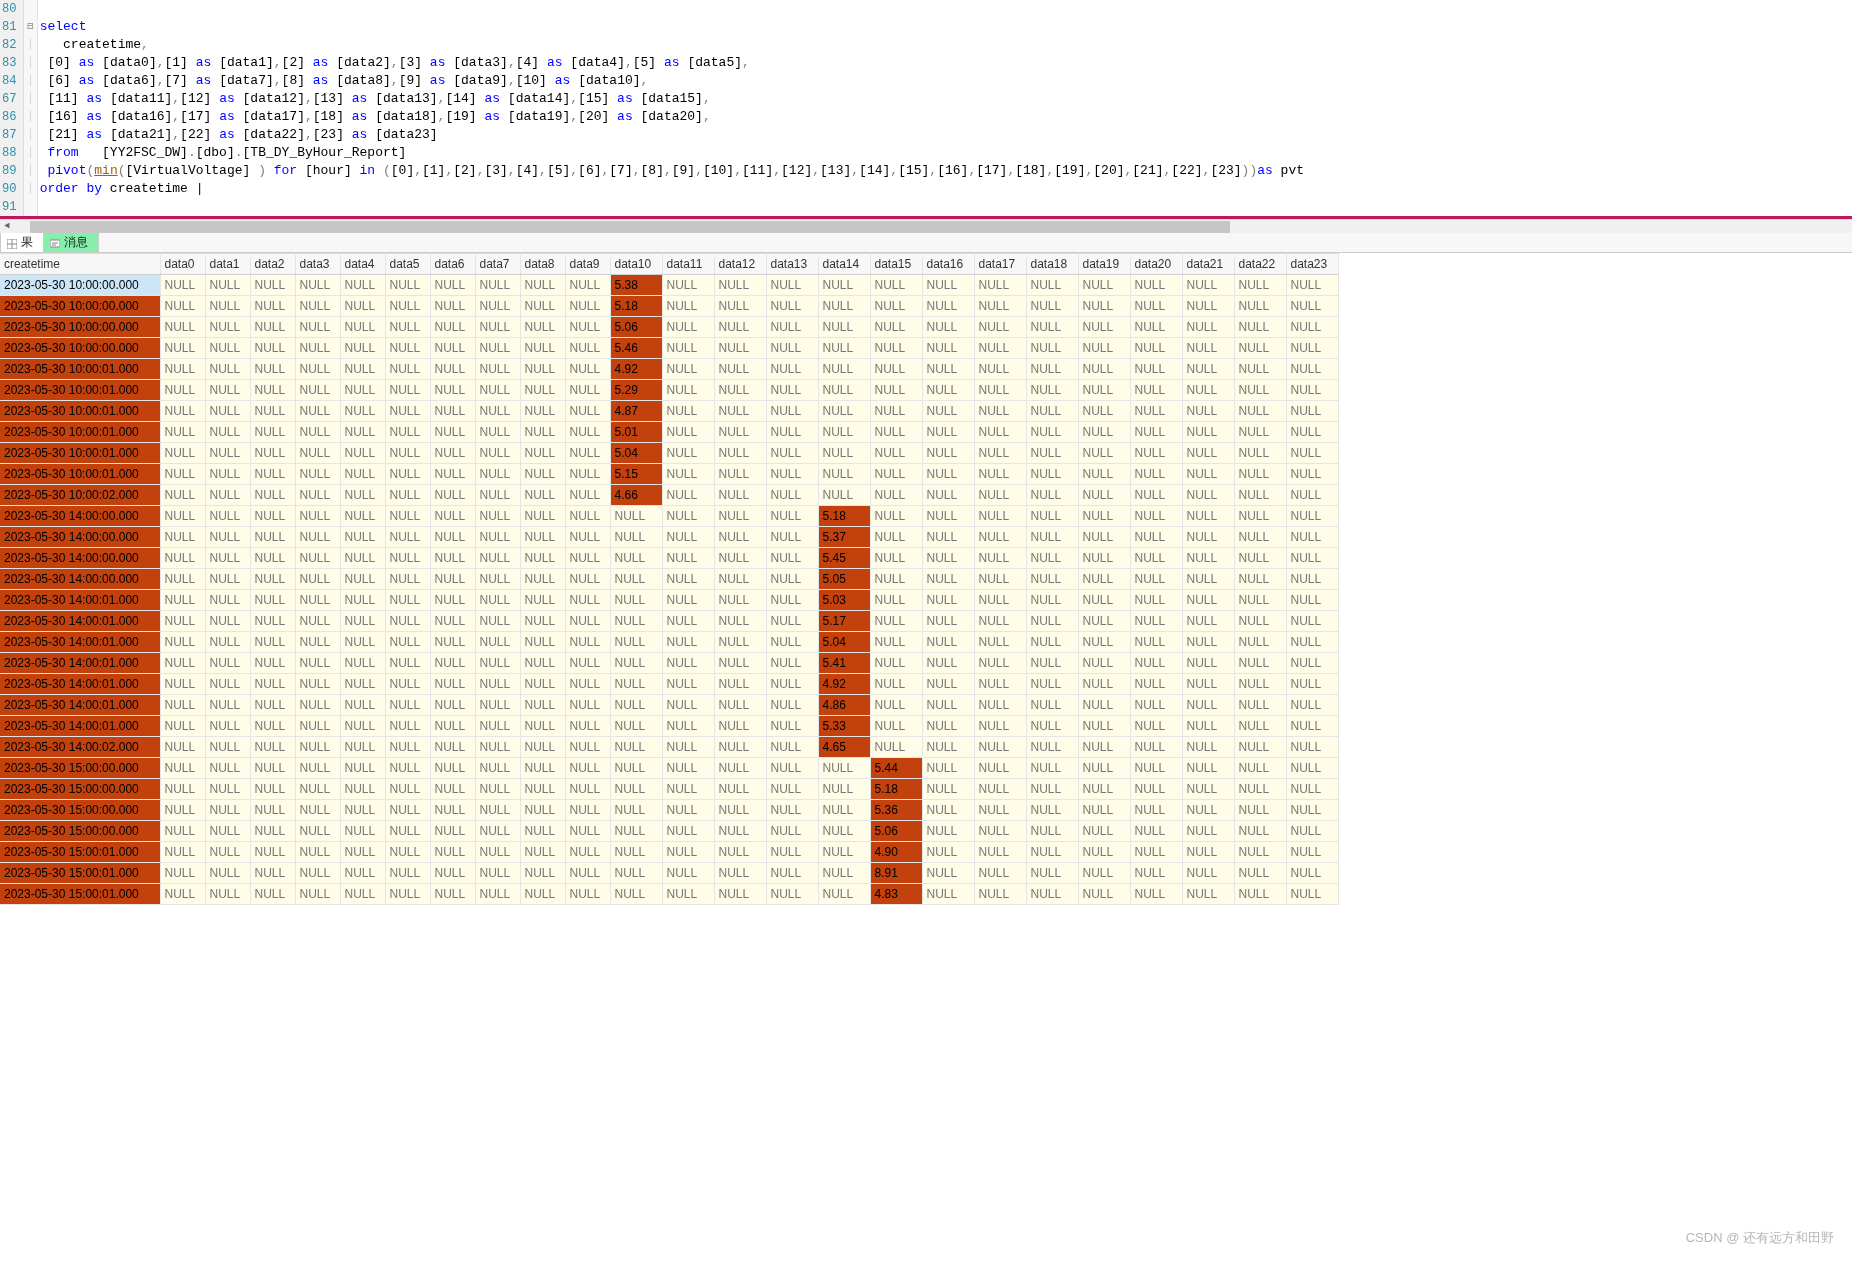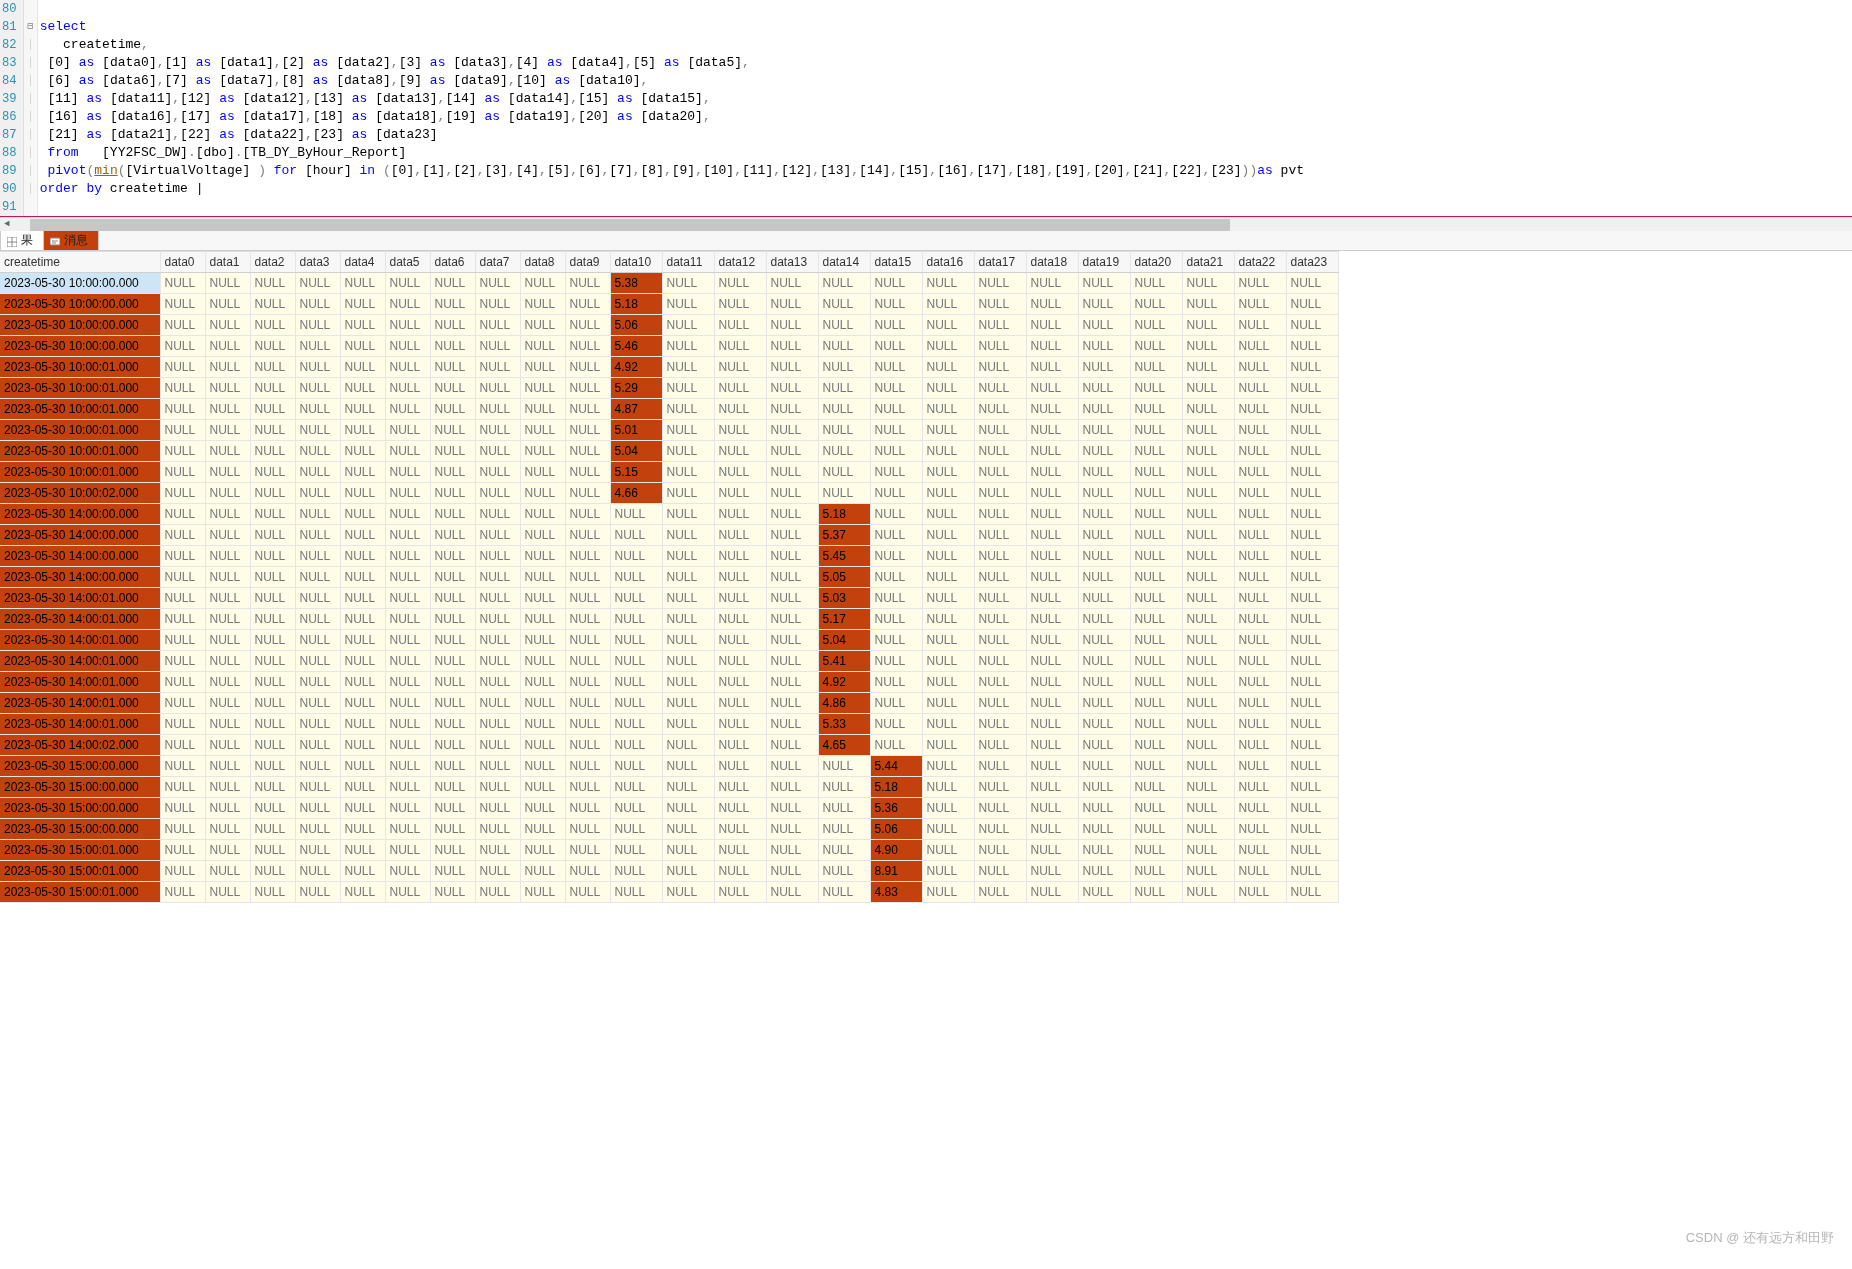--- a/index.html
+++ b/index.html
@@ -8,21 +8,21 @@
     font-size: 12px;
     background: #fff;
     overflow: hidden;
     width: 1852px;
     height: 1269px;
     display: flex;
     flex-direction: column;
   }
   .editor-pane {
     display: flex;
-    border-bottom: 1px solid #be185d;
+    border-bottom: 3px solid #be185d;
     background: #fff;
     flex: 0 0 auto;
     align-items: flex-end;
   }
   .gutter {
     background: #f0f0f0;
     text-align: right;
     padding: 0 4px 0 2px;
     user-select: none;
     border-right: 1px solid #ddd;
@@ -90,21 +90,21 @@
     background: #f7f7f7;
     border-bottom: 1px solid #ccc;
     height: 20px;
     font-family: "Microsoft YaHei", Tahoma, sans-serif;
     font-size: 12px;
   }
   .tabs-bar .tab {
     padding: 2px 10px 1px 6px;
     border: 1px solid #ccc;
     border-bottom: none;
-    background: #c2410c;
+    background: #86efac;
     margin-right: -1px;
     color: #222;
     display:flex;
     align-items:center;
     gap:4px;
   }
   .tabs-bar .tab.active {
     background: #fff;
   }
   .tabs-bar .spacer { flex: 1; }
@@ -163,21 +163,21 @@
 </head>
 <body>
 
 <div class="editor-pane">
   <div class="gutter" id="gutter">
       <div class="ln">80</div>
       <div class="ln">81</div>
       <div class="ln">82</div>
       <div class="ln">83</div>
       <div class="ln">84</div>
-      <div class="ln">39</div>
+      <div class="ln">67</div>
       <div class="ln">86</div>
       <div class="ln">87</div>
       <div class="ln">88</div>
       <div class="ln">89</div>
       <div class="ln">90</div>
       <div class="ln">91</div>
     </div>
   <div class="fold-col" id="foldcol">
       <div class="ln"></div>
       <div class="ln" style="color: rgb(136, 136, 136);">⊟</div>

